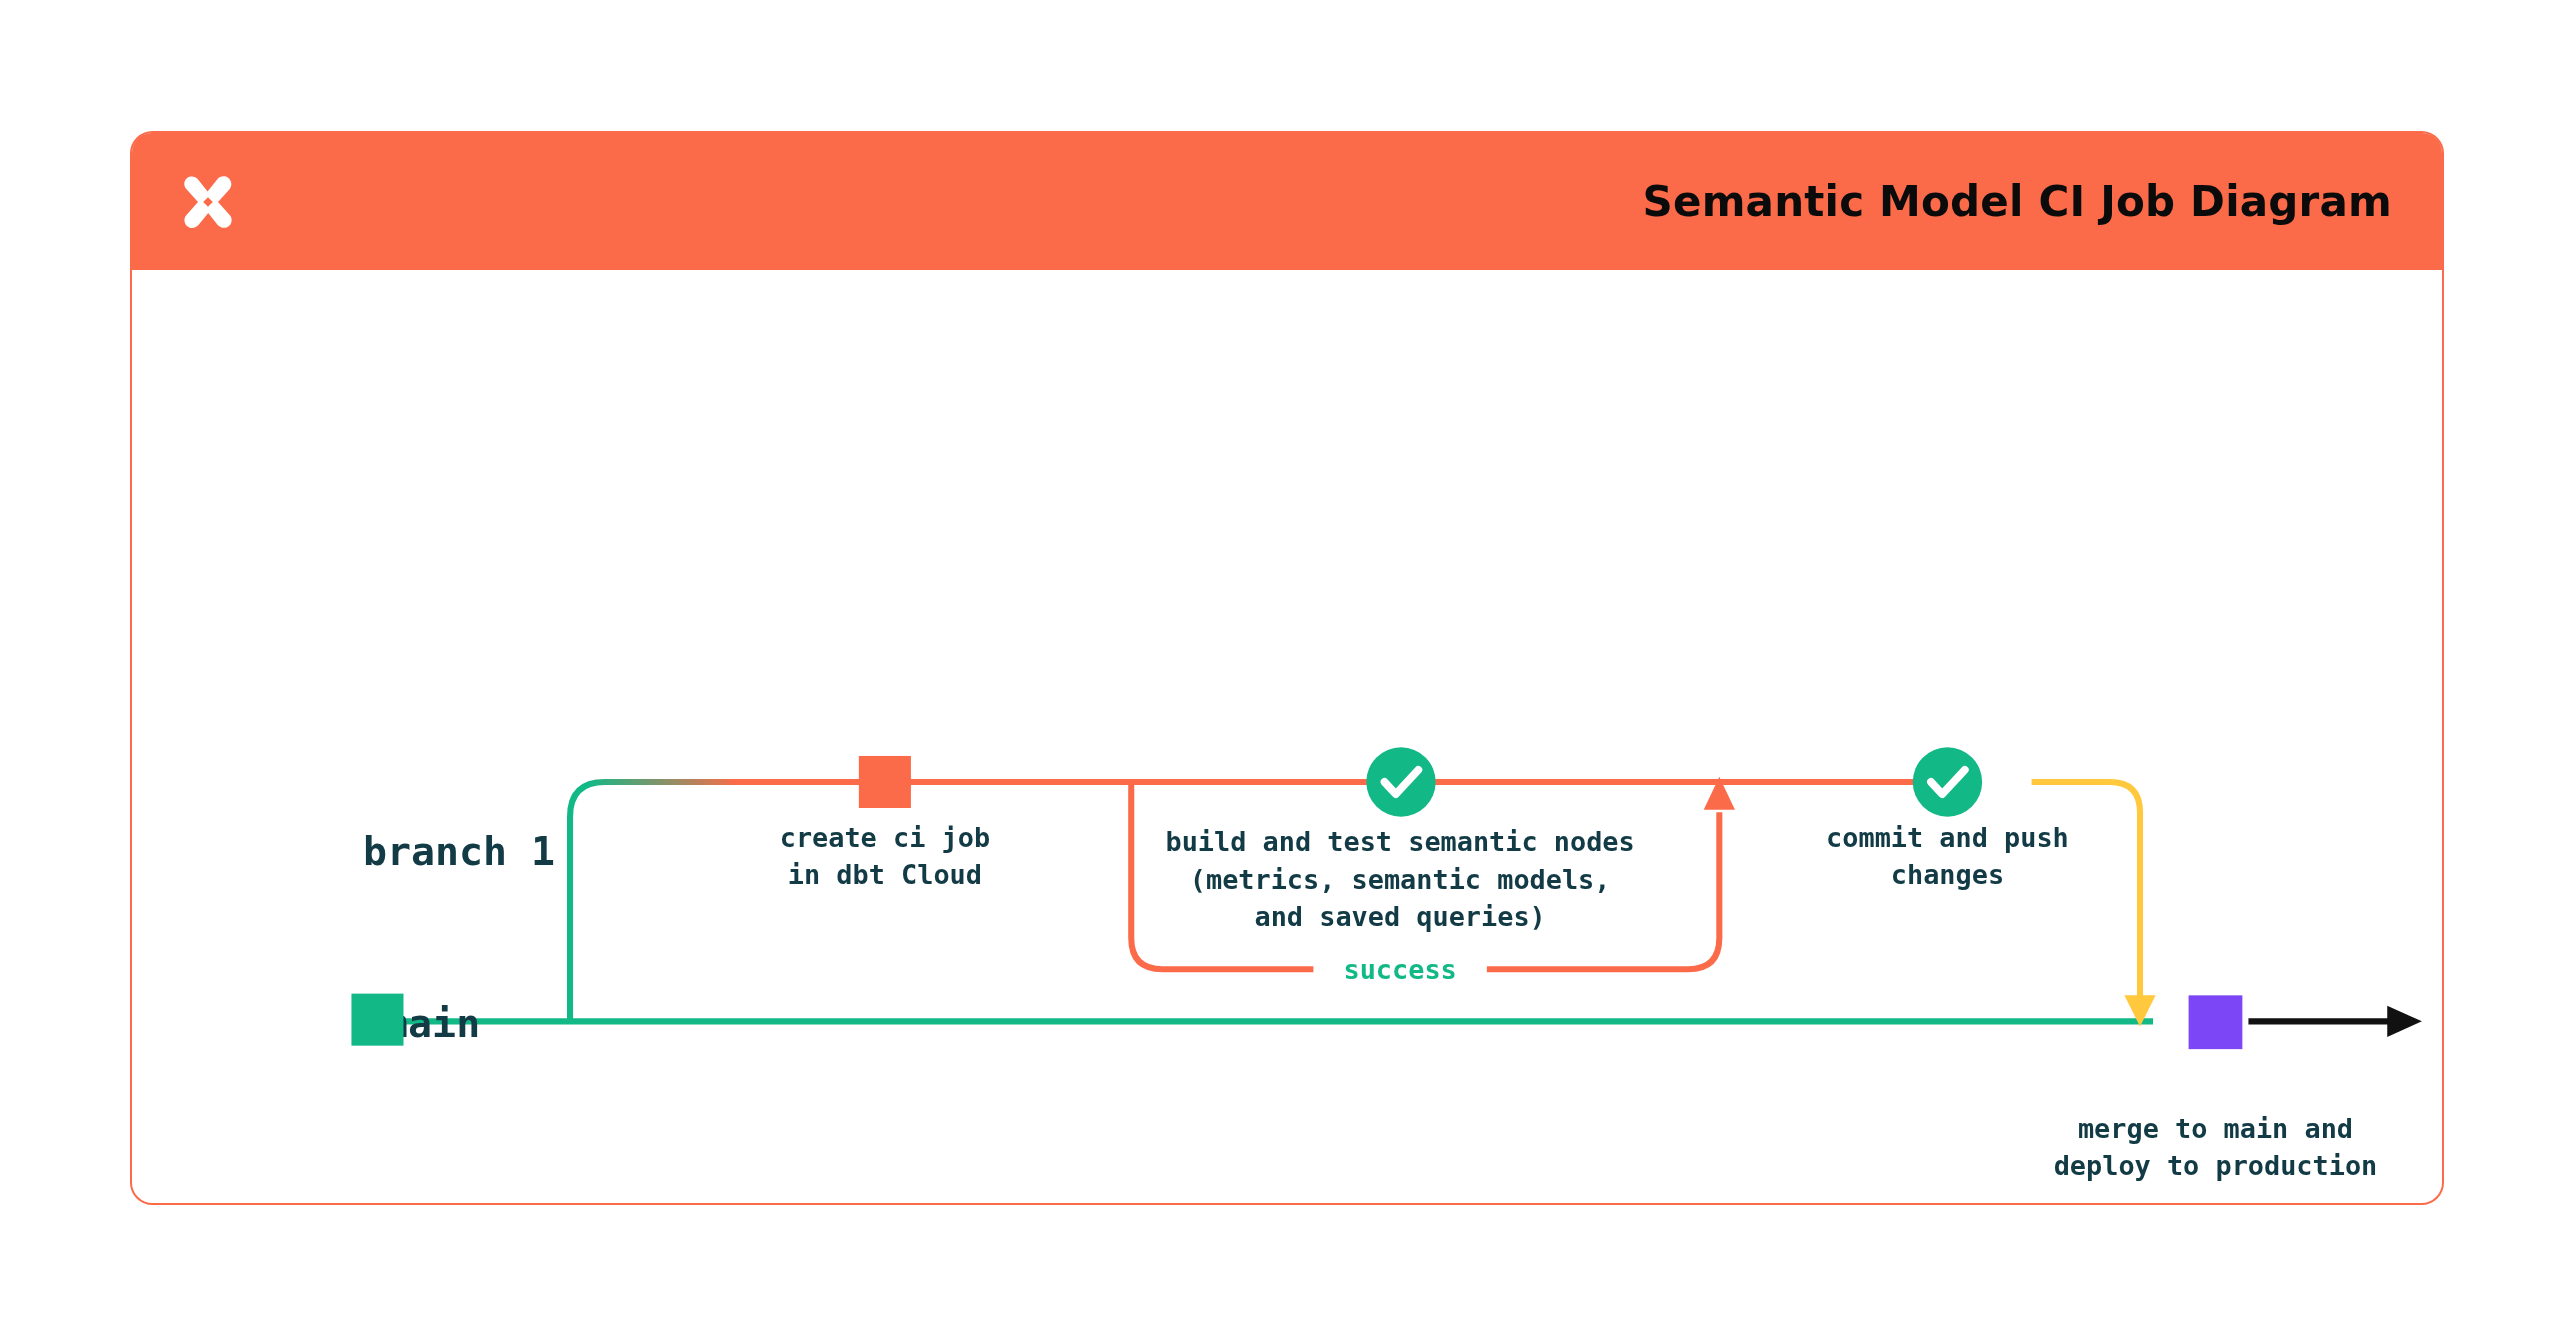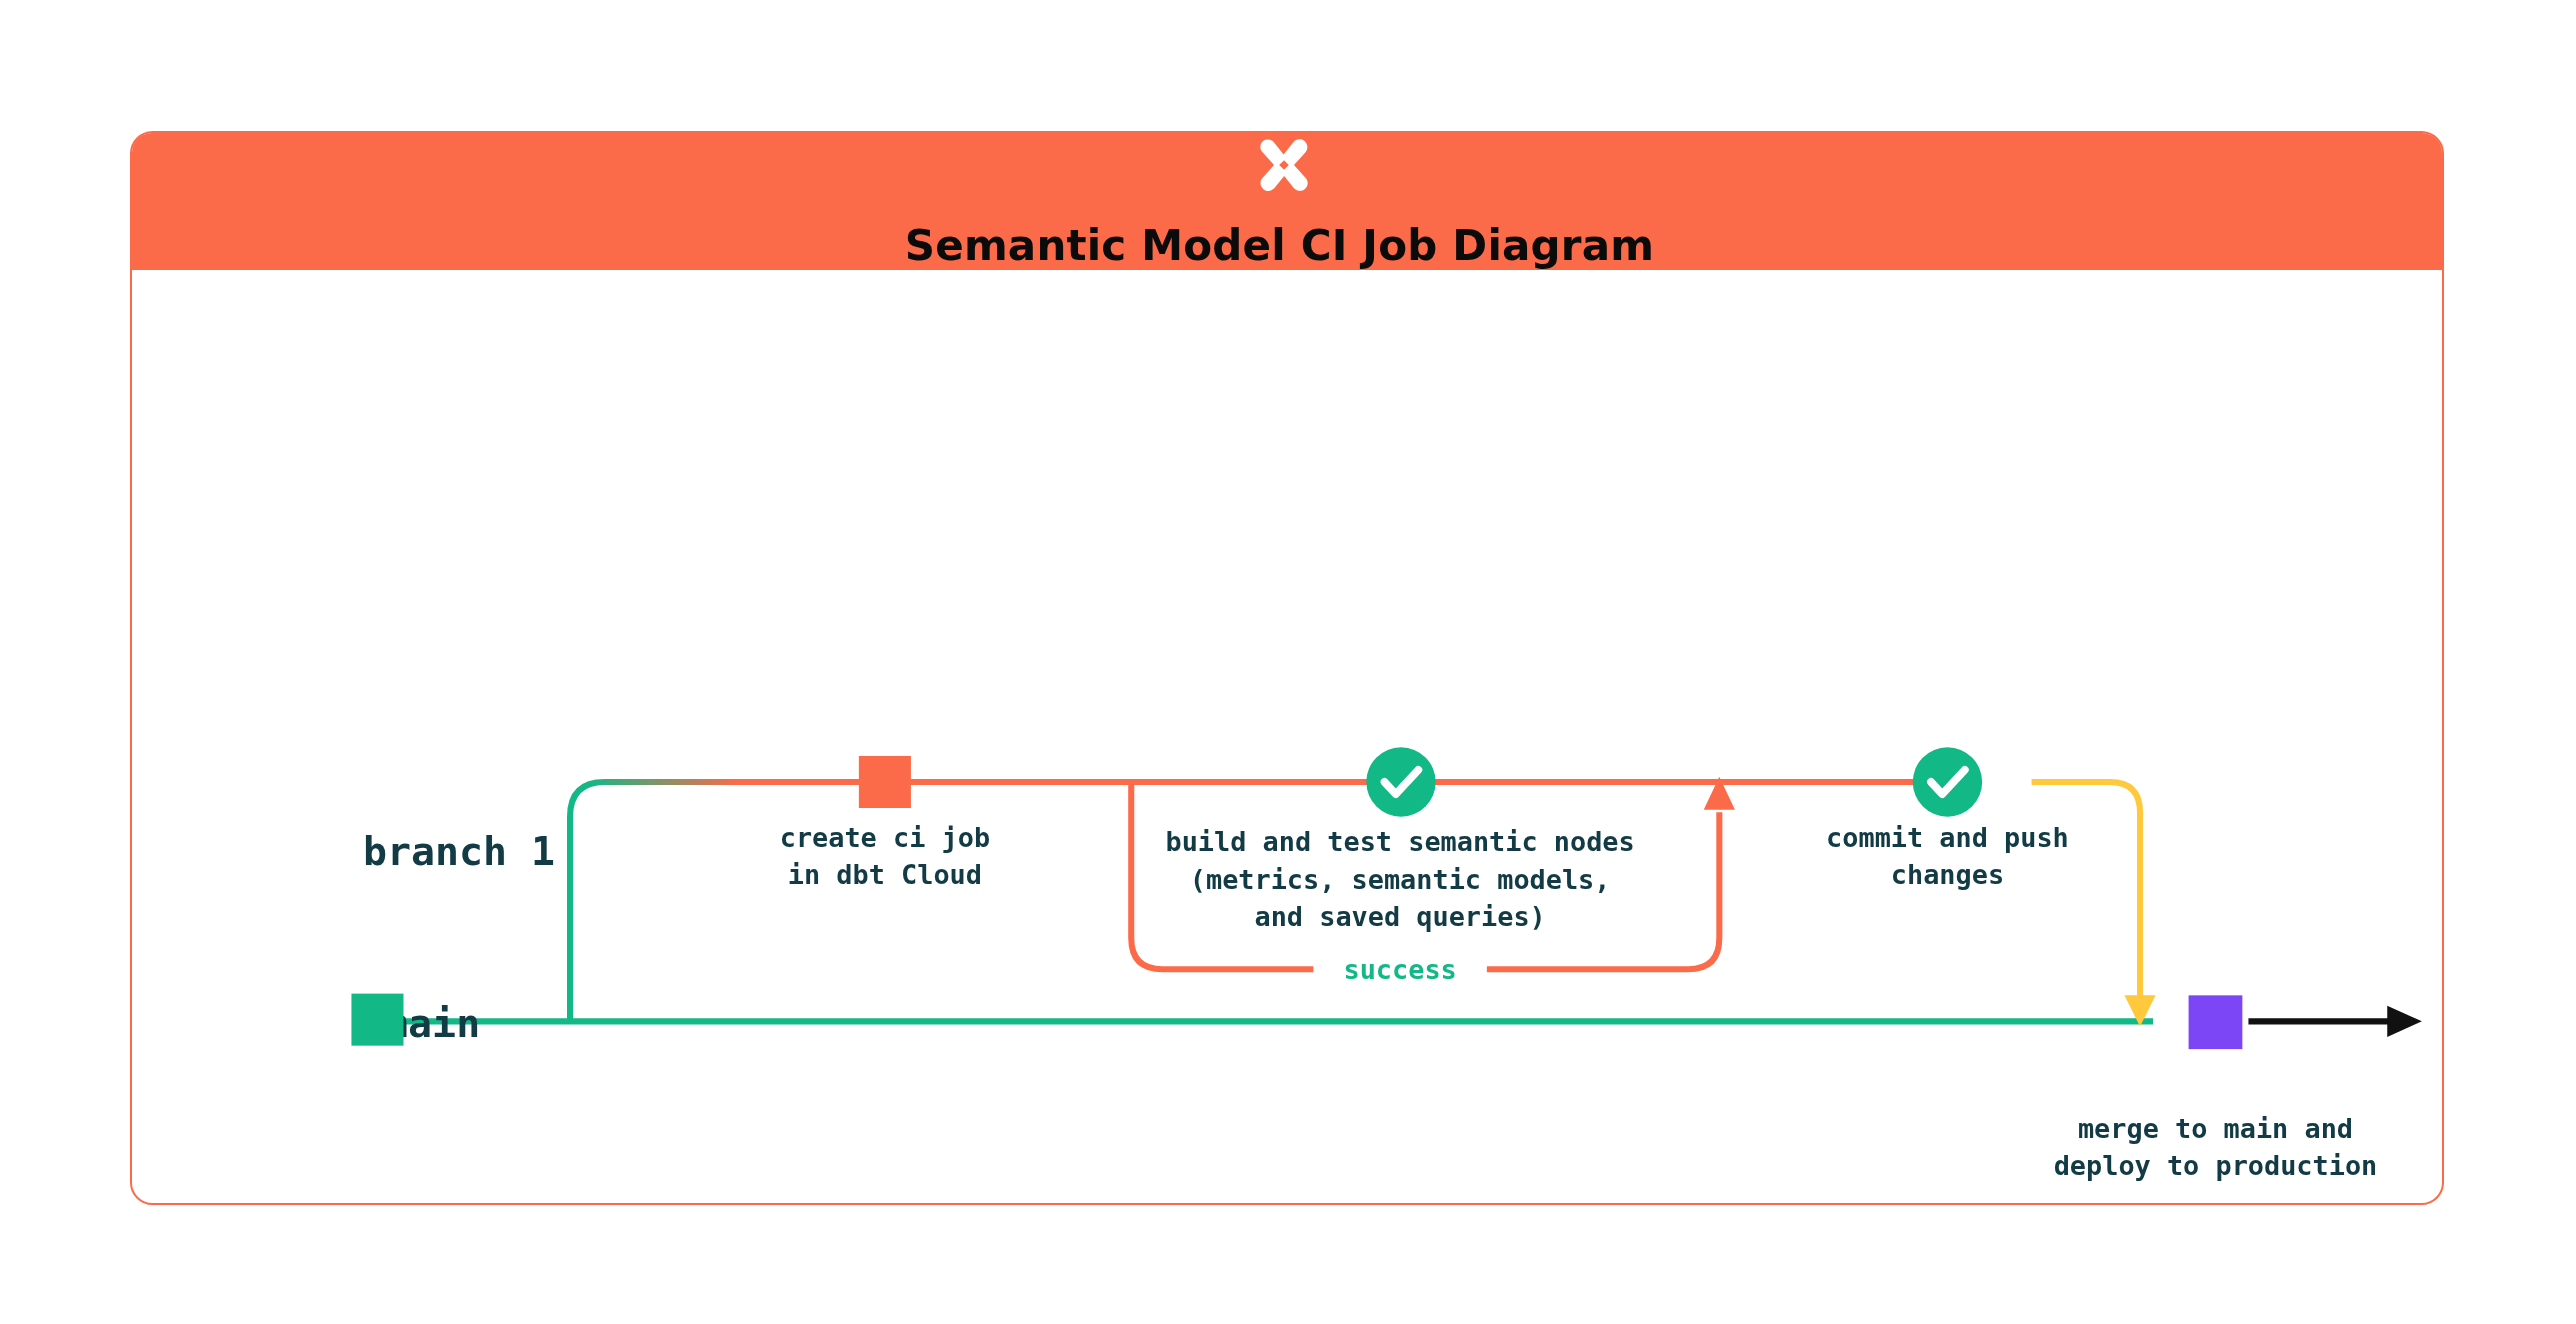--- a/index.html
+++ b/index.html
@@ -38,21 +38,20 @@
     top: 0;
     right: 0;
     height: 137px;
     background: #FC6B49;
     border-radius: 20px 20px 0 0;
     display: flex;
     align-items: center;
     justify-content: space-between;
     box-sizing: border-box;
     padding: 0 50px 0 35px;
-    flex-direction: column;
   }
 
   .logo {
     width: 64px;
     height: 64px;
     display: block;
     margin-left: 8.7px;
   }
 
   .card-title {

